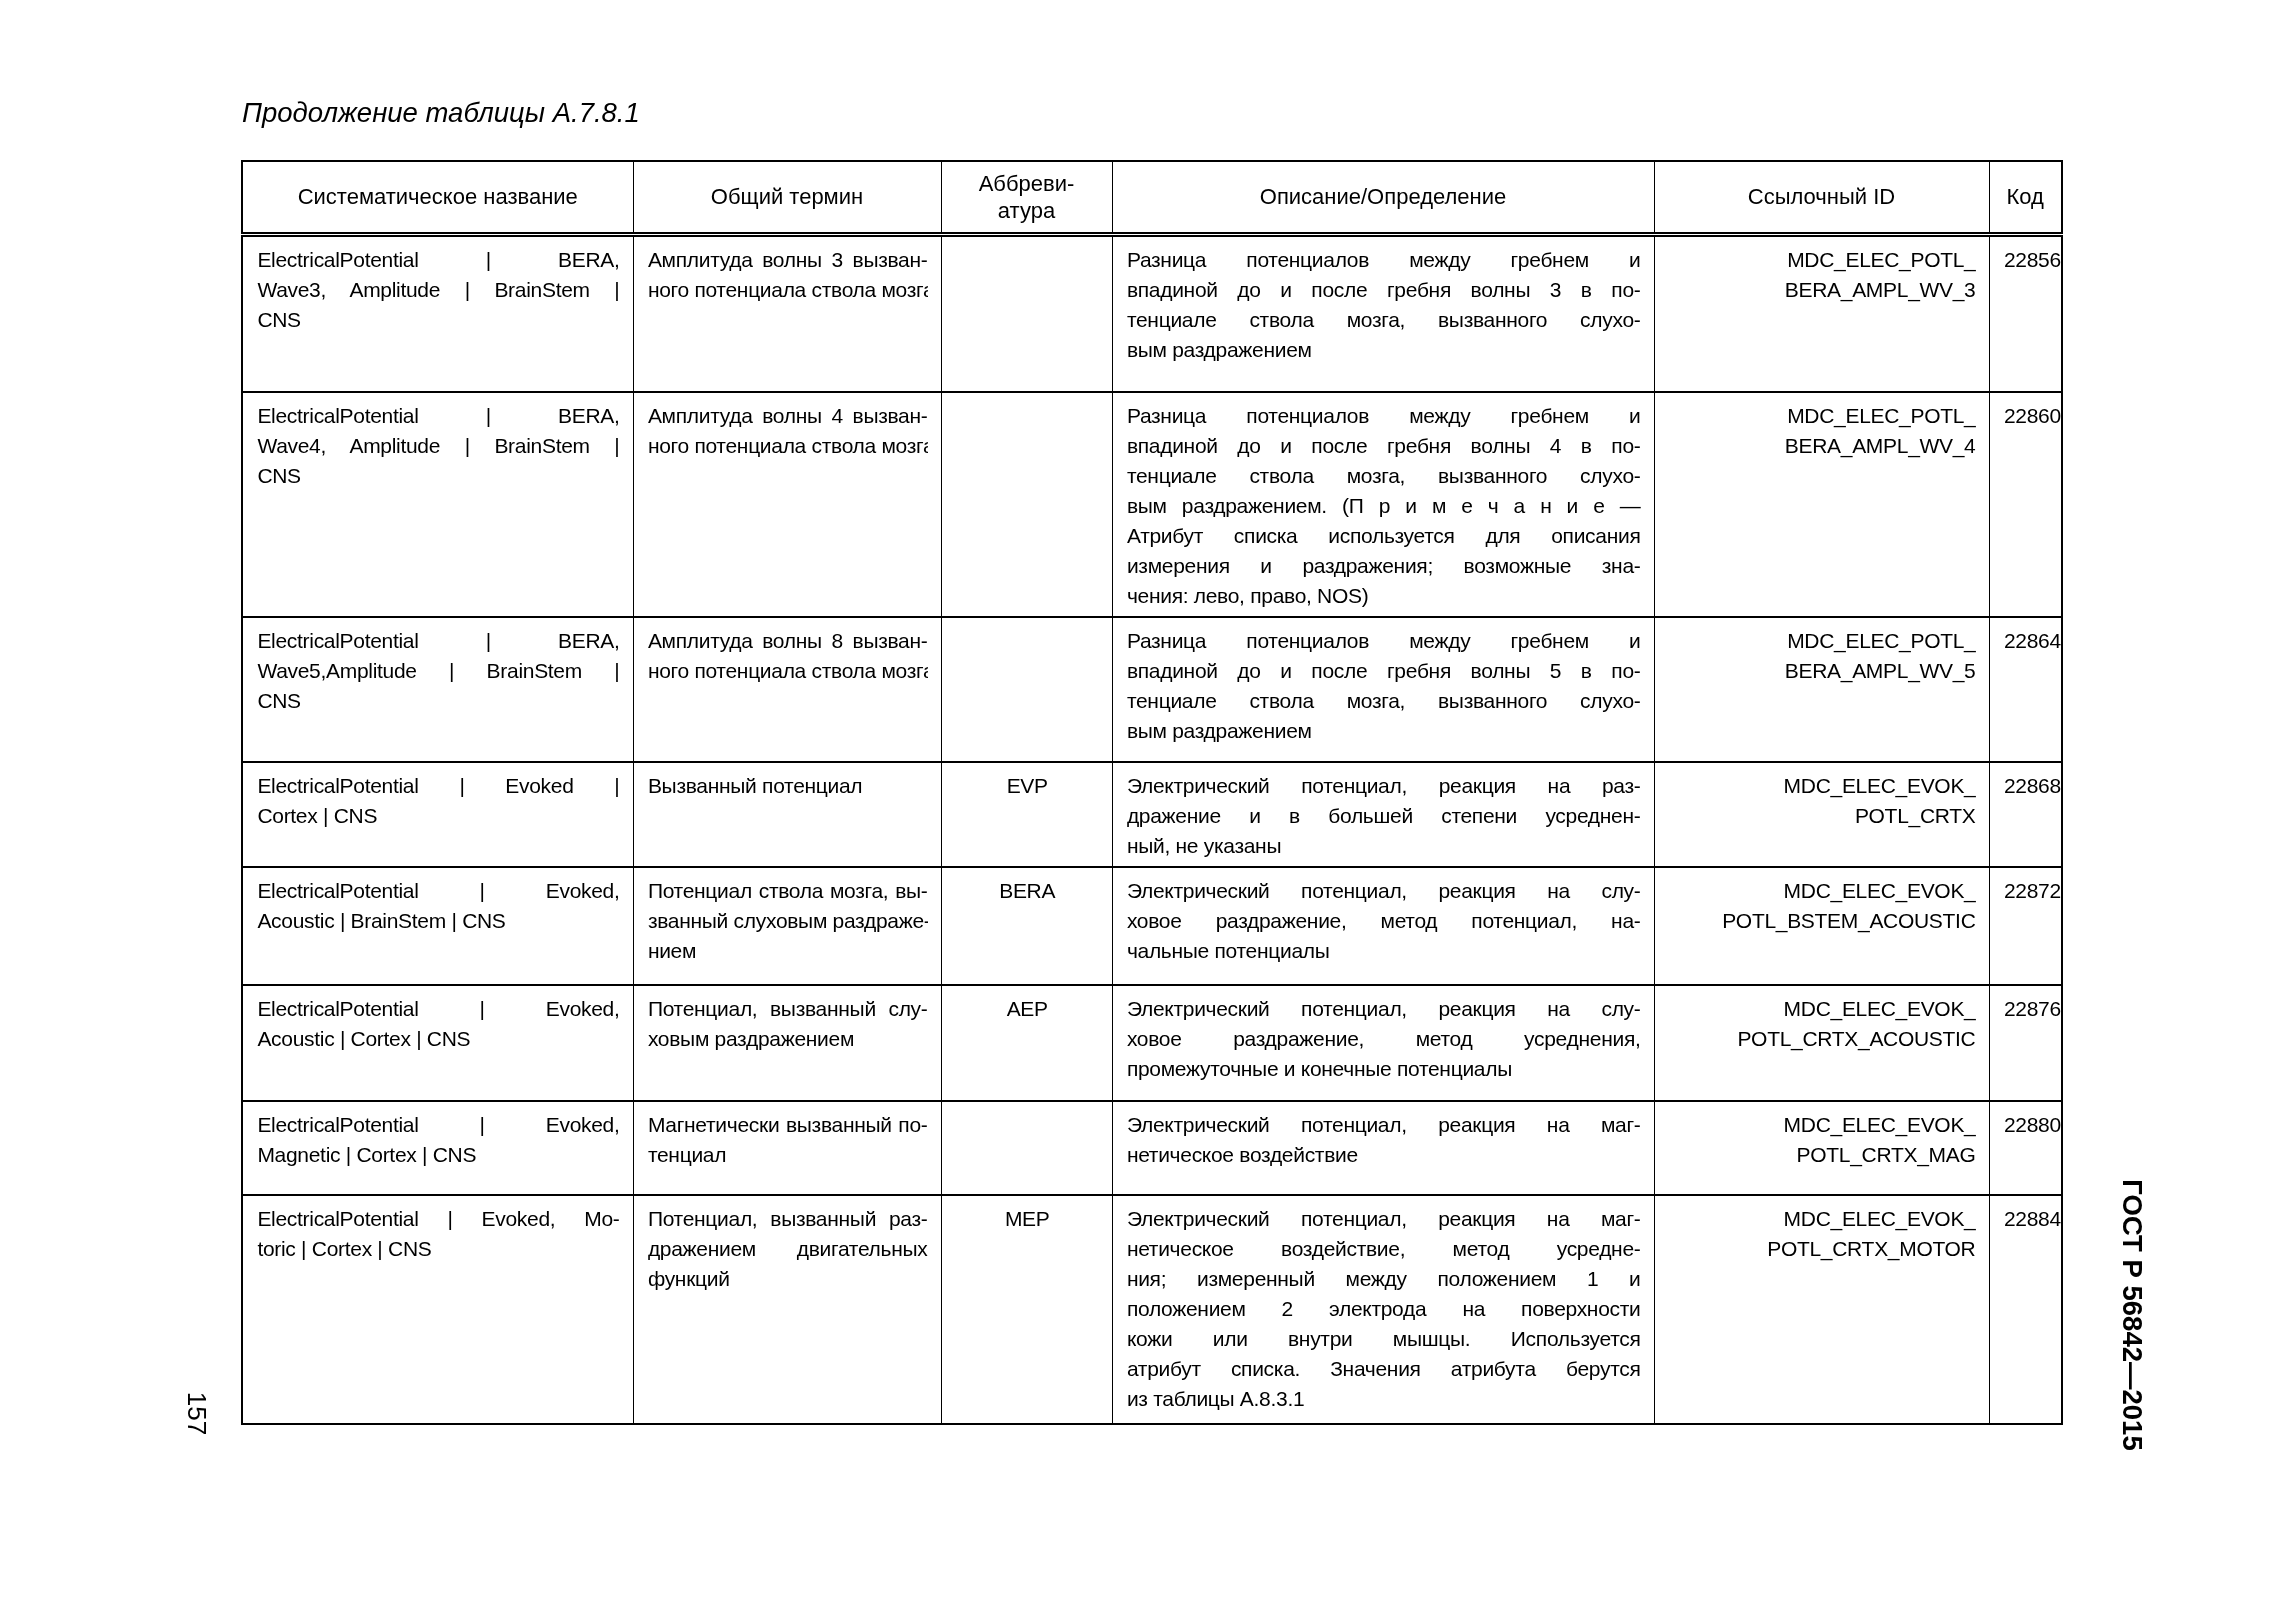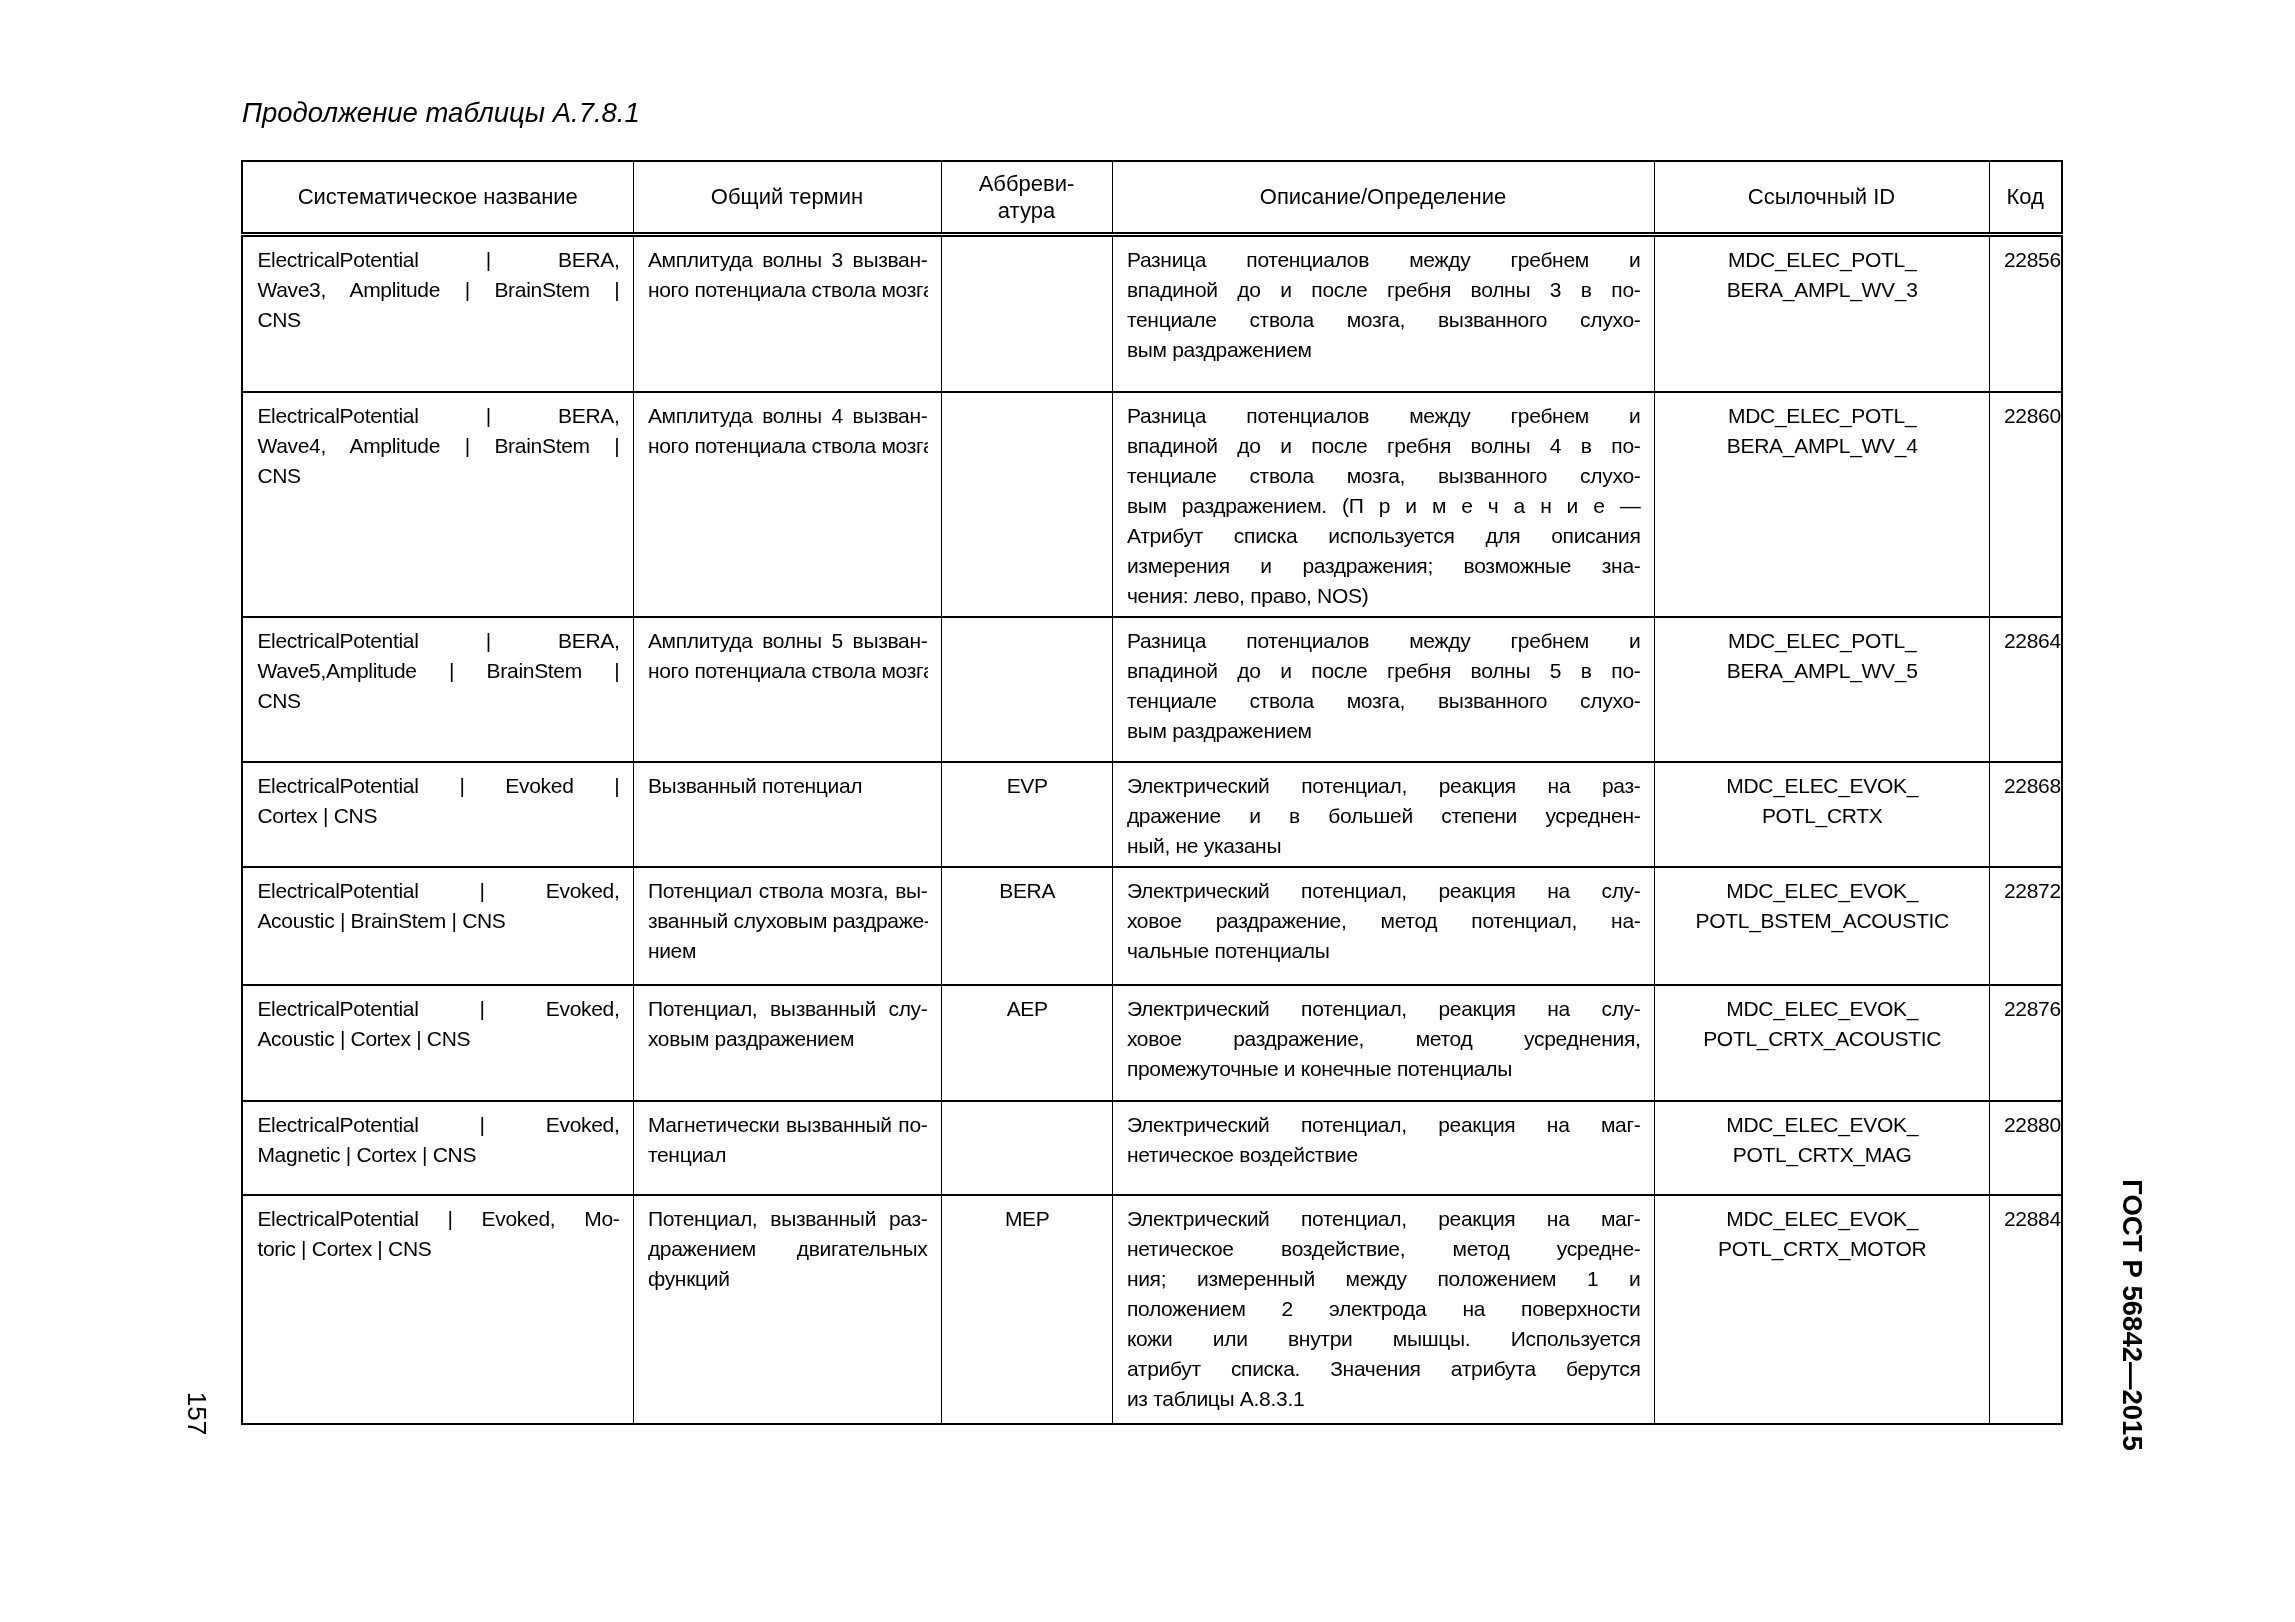--- a/index.html
+++ b/index.html
@@ -64,21 +64,21 @@
     overflow: hidden;
     text-align: justify;
     text-align-last: justify;
   }
   td.justify > div:last-child {
     text-align-last: left;
   }
   td.ref > div {
     white-space: nowrap;
     overflow: hidden;
-    text-align: center;
+    text-align: right;
   }
   td.abbr {
     text-align: center;
     padding-left: 3.9px;
     padding-right: 3.9px;
     margin-left: 25px;
   }
   td.code {
     text-align: center;
     padding-left: 2.6px;
@@ -187,21 +187,21 @@
           </td>
         <td class="code">22860</td>
       </tr>
       <tr style="height:145px">
         <td class="justify">
             <div>ElectricalPotential | BERA,</div>
             <div>Wave5,Amplitude | BrainStem |</div>
             <div>CNS</div>
           </td>
         <td class="justify">
-            <div>Амплитуда волны 5 вызван-</div>
+            <div>Амплитуда волны 8 вызван-</div>
             <div>ного потенциала ствола мозга</div>
           </td>
         <td class="abbr"></td>
         <td class="justify">
             <div>Разница потенциалов между гребнем и</div>
             <div>впадиной до и после гребня волны 5 в по-</div>
             <div>тенциале ствола мозга, вызванного слухо-</div>
             <div>вым раздражением</div>
           </td>
         <td class="ref">

